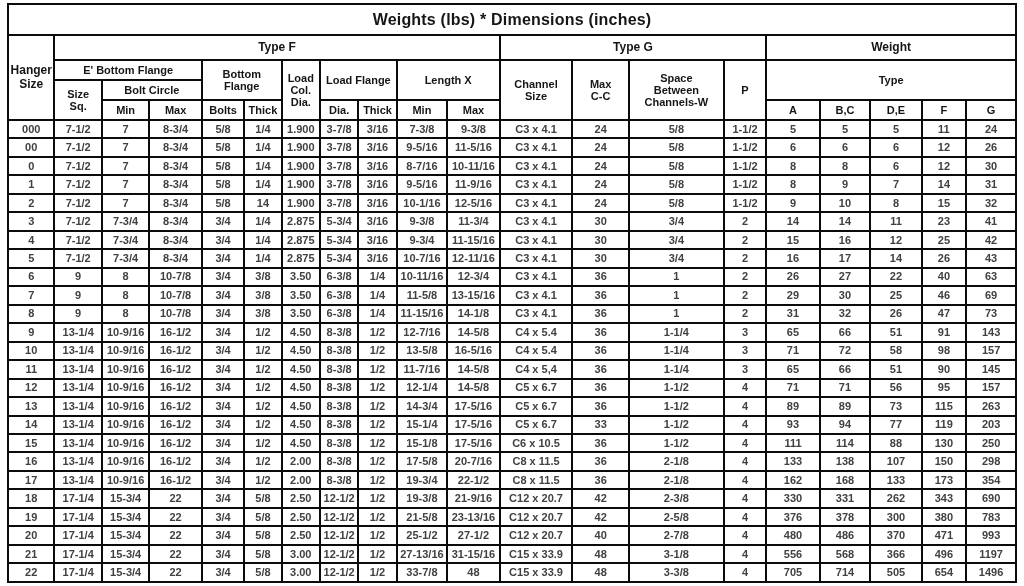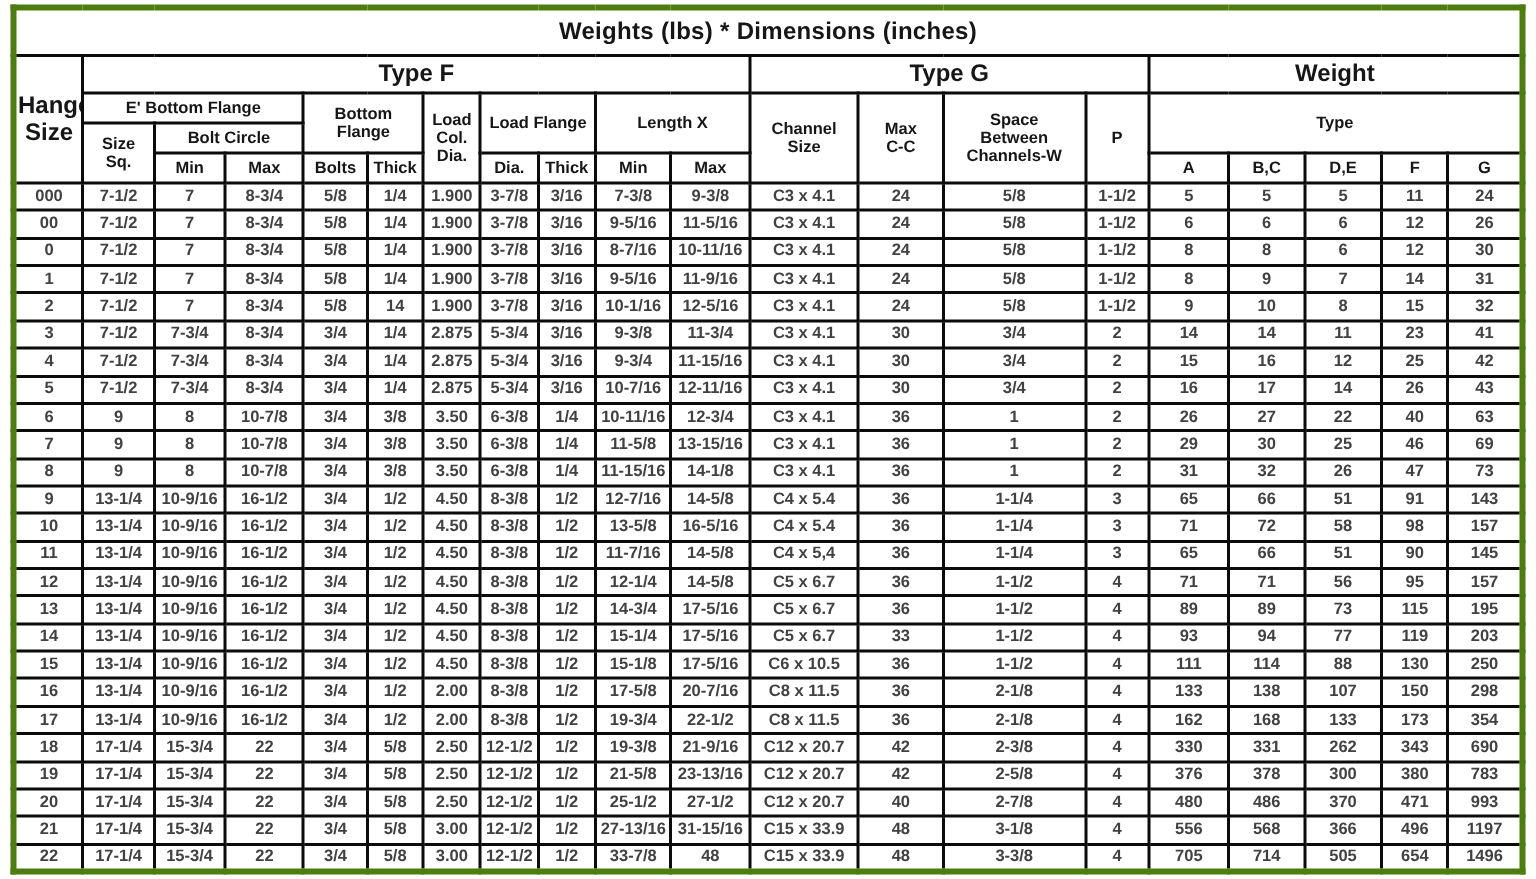--- a/index.html
+++ b/index.html
@@ -1,23 +1,23 @@
 <!DOCTYPE html>
 <html><head>
 <meta charset="utf-8">
 <style>
   html,body{margin:0;padding:0;background:#ffffff;}
   body{width:1024px;height:586px;position:relative;font-family:"Liberation Sans",sans-serif;}
   .sheet{position:absolute;left:7px;top:3px;width:1010px;height:580px;}
-  table{border-collapse:collapse;table-layout:fixed;width:1010px;height:580px;border:4px solid #4d7c0f;background:#ffffff;}
+  table{border-collapse:collapse;table-layout:fixed;width:1010px;height:580px;border:1px solid #4d7c0f;background:#ffffff;}
   th,td{border:2px solid #0b0b0b;text-align:center;vertical-align:middle;padding:0 1px;overflow:hidden;}
   th{font-size:11px;font-weight:bold;color:#161616;white-space:pre-line;line-height:1.12;}
   td{font-size:11px;font-weight:bold;color:#414141;line-height:1;white-space:nowrap;}
   tr.title-row th{font-size:16px;letter-spacing:.2px;height:29px;white-space:nowrap;}
-  tr.group-row th{font-size:16px;height:23px;}
+  tr.group-row th{font-size:12px;height:23px;}
   tr.h3{height:20px;}
   tr.h4{height:20px;}
   tr.h5{height:20px;margin-top:14px;}
   tbody tr{height:18px;}
 </style>
 </head>
 <body>
 
 <div class="sheet">
   <table>
@@ -438,21 +438,21 @@
           <td>14-3/4</td>
           <td>17-5/16</td>
           <td>C5 x 6.7</td>
           <td>36</td>
           <td>1-1/2</td>
           <td>4</td>
           <td>89</td>
           <td>89</td>
           <td>73</td>
           <td>115</td>
-          <td>195</td>
+          <td>263</td>
         </tr>
         <tr>
           <td>14</td>
           <td>13-1/4</td>
           <td>10-9/16</td>
           <td>16-1/2</td>
           <td>3/4</td>
           <td>1/2</td>
           <td>4.50</td>
           <td>8-3/8</td>

